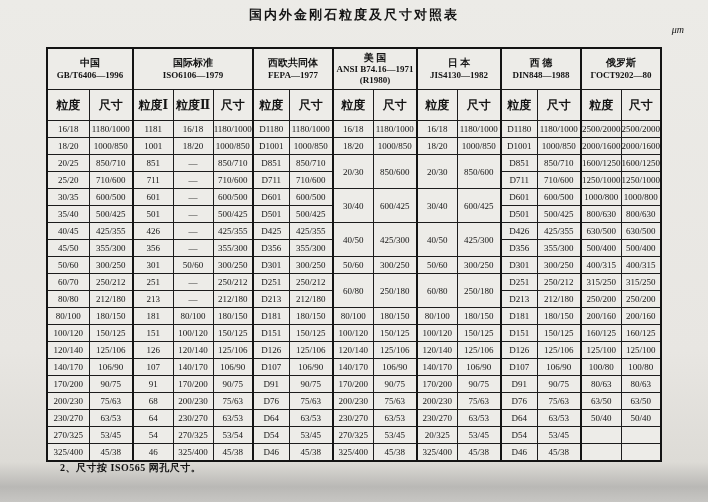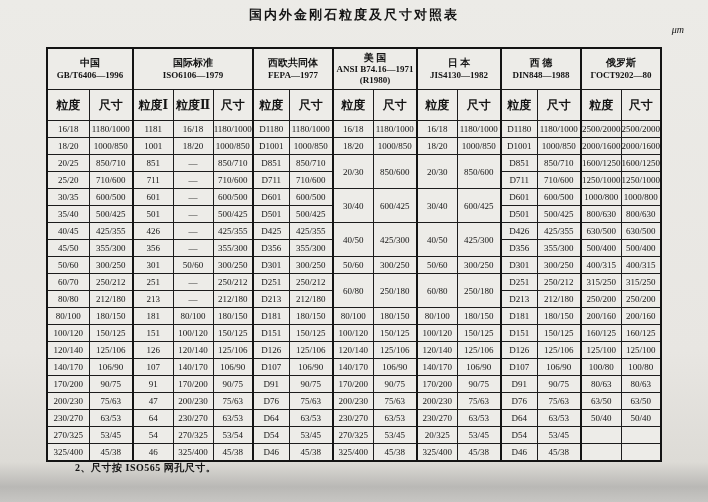--- a/index.html
+++ b/index.html
@@ -28,21 +28,21 @@
   }
   .cmp thead th.grp{height:40px;font-size:10px;font-weight:bold;line-height:1.25;}
   .cmp thead th.grp .std{font-size:9px;font-weight:bold;}
   .cmp thead tr.subhdr th{height:30px;font-size:12px;font-weight:bold;}
   .cmp tbody td{height:16px;font-size:9px;}
   .cmp .gb{border-left-width:2px;border-left-color:#141414;}
   .notes{
     position:absolute;left:60px;top:461px;font-size:10px;font-weight:bold;
     line-height:1.35;letter-spacing:.5px;
   }
-  .notes .l2{margin-left:15px;}
+  .notes .l2{}
 </style>
 </head>
 <body>
 
 <div class="title">国内外金刚石粒度及尺寸对照表</div>
 <div class="unit">μm</div>
 
 <table class="cmp">
   <colgroup>
     <col style="width:42px">
@@ -364,21 +364,21 @@
         <td class="gb">170/200</td>
         <td>90/75</td>
         <td class="gb">D91</td>
         <td>90/75</td>
         <td class="gb">80/63</td>
         <td>80/63</td>
       </tr>
       <tr>
         <td>200/230</td>
         <td>75/63</td>
-        <td class="gb">47</td>
+        <td class="gb">68</td>
         <td>200/230</td>
         <td>75/63</td>
         <td class="gb">D76</td>
         <td>75/63</td>
         <td class="gb">200/230</td>
         <td>75/63</td>
         <td class="gb">200/230</td>
         <td>75/63</td>
         <td class="gb">D76</td>
         <td>75/63</td>

